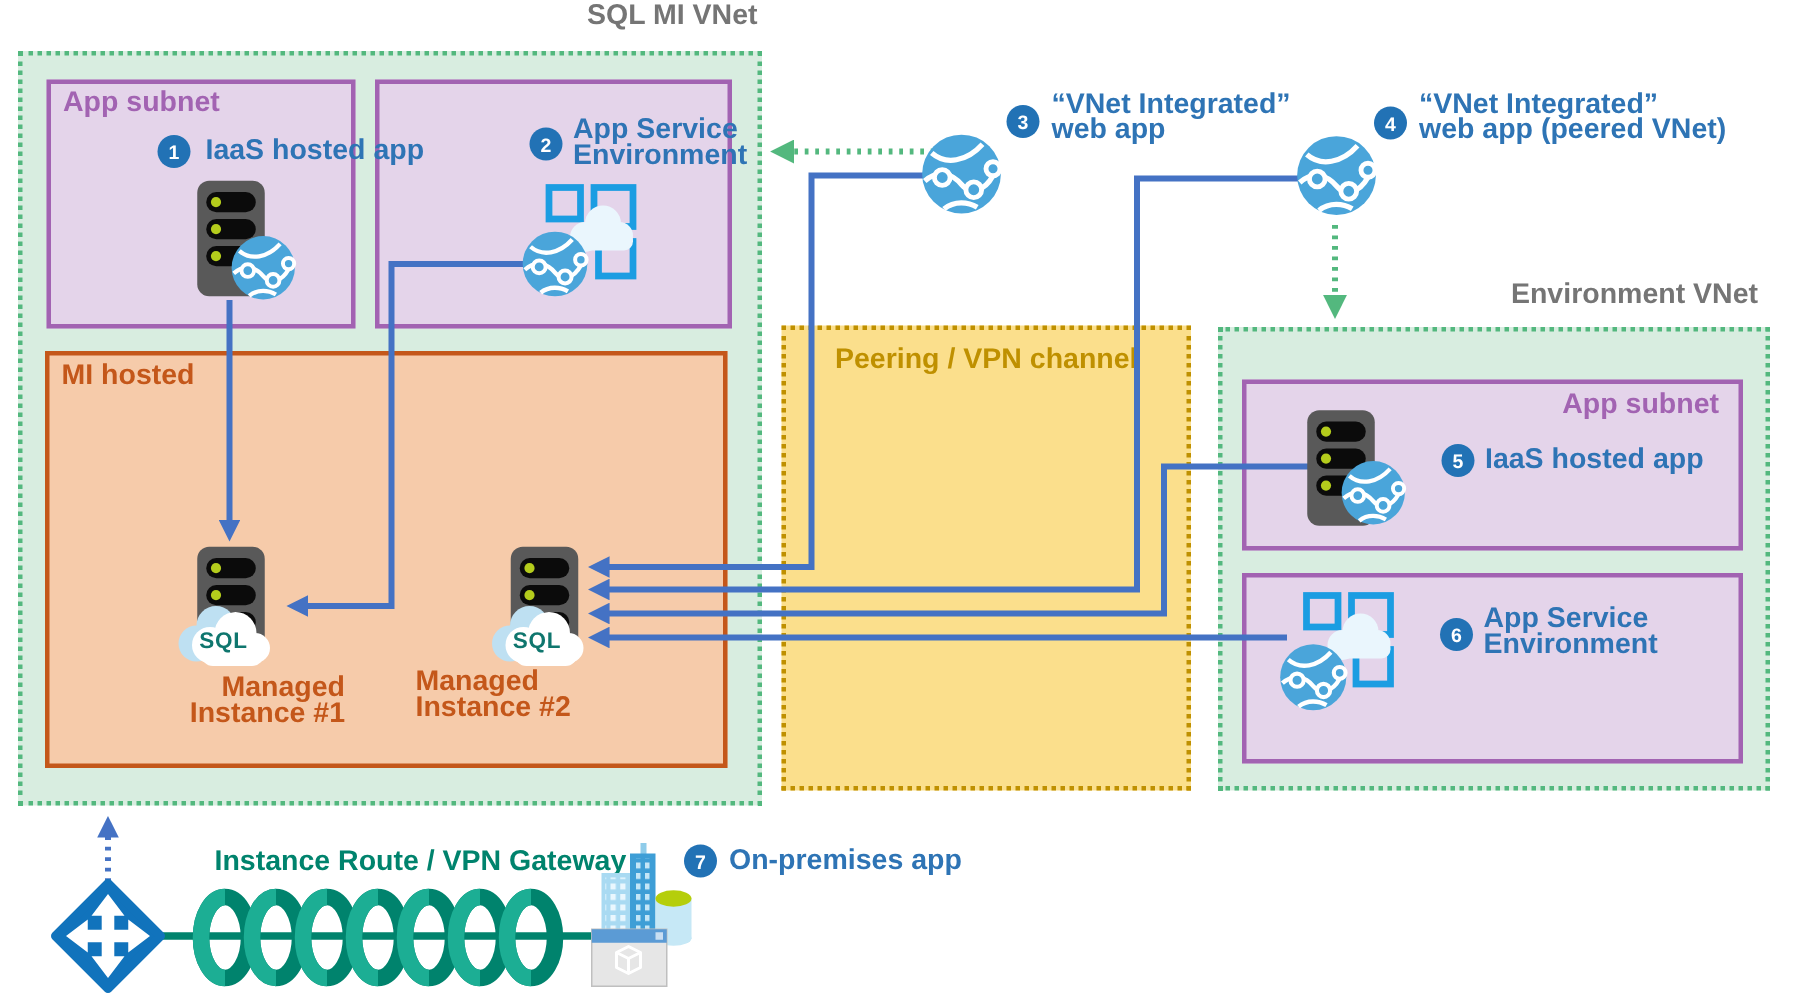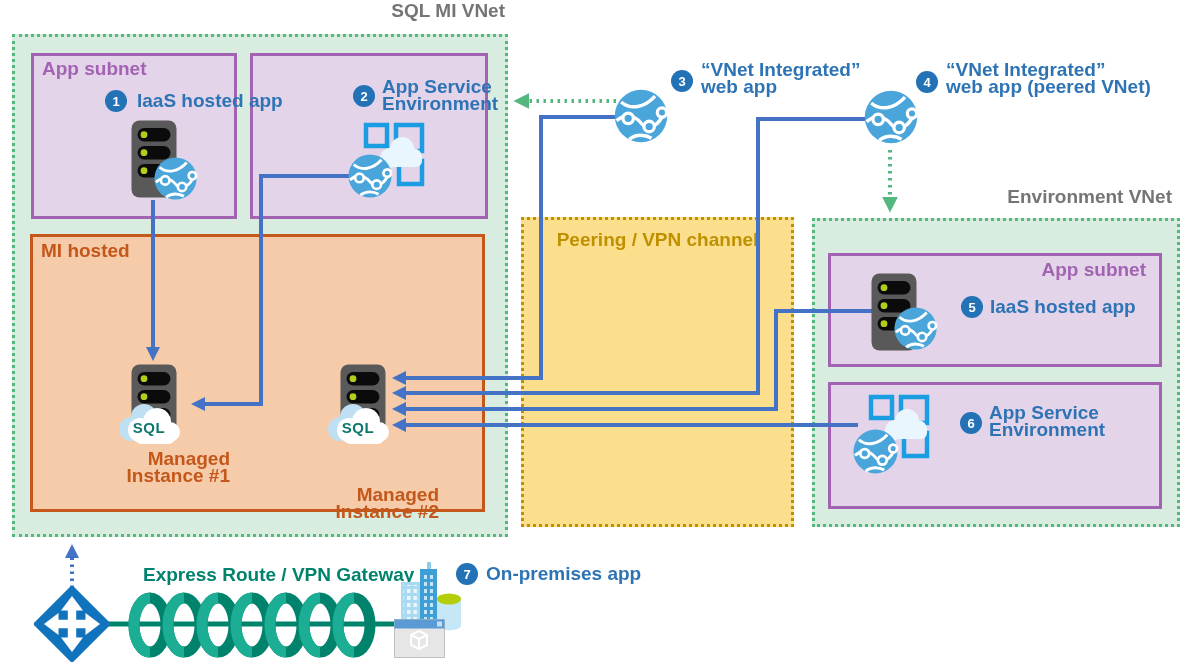--- a/index.html
+++ b/index.html
@@ -168,21 +168,21 @@
     <svg viewBox="0 0 46 78" width="46" height="78">
         <use href="#sym-server"></use>
       </svg>
   </div>
   <div class="icon" style="left:326px;top:403px;">
     <svg viewBox="0 0 64 42" width="64" height="42">
         <use href="#sym-cloud"></use>
       </svg>
   </div>
   <div class="sql-text" style="left:326px;top:419px;width:64px;">SQL</div>
-  <div class="lbl c-orange" style="left:277px;top:446px;width:162px;text-align:right;margin-top:40px;">Managed Instance #2</div>
+  <div class="lbl c-orange" style="left:277px;top:446px;width:162px;text-align:left;">Managed Instance #2</div>
 
   <div class="icon" style="left:613px;top:88px;">
     <svg viewBox="0 0 48 48" width="56" height="56">
         <use href="#sym-globe"></use>
       </svg>
   </div>
   <div class="badge" style="left:671px;top:70px;">3</div>
   <div class="lbl c-blue" style="left:701px;top:61px;">“VNet Integrated”
 web app</div>
 
@@ -215,21 +215,21 @@
   </div>
   <div class="icon" style="left:852px;top:428px;">
     <svg viewBox="0 0 48 48" width="47" height="47">
         <use href="#sym-globe"></use>
       </svg>
   </div>
   <div class="badge" style="left:960px;top:412px;">6</div>
   <div class="lbl c-blue" style="left:989px;top:404px;">App Service
 Environment</div>
 
-  <div class="lbl c-teal" style="left:143px;top:566px;">Express Route / VPN Gateway</div>
+  <div class="lbl c-teal" style="left:143px;top:566px;">Instance Route / VPN Gateway</div>
 
   <div class="icon" style="left:34px;top:586px;">
     <svg viewBox="0 0 76 76" width="76" height="76">
       <polygon points="38,3 73,38 38,73 3,38" fill="#1173BC" stroke="#1173BC" stroke-width="6" stroke-linejoin="round"></polygon>
       <path id="ga" d="M38,10 L27,24.5 L33.8,24.5 L33.8,38 L42.2,38 L42.2,24.5 L49,24.5 Z" fill="#FFFFFF"></path>
       <use href="#ga" transform="rotate(90 38 38)"></use>
       <use href="#ga" transform="rotate(180 38 38)"></use>
       <use href="#ga" transform="rotate(270 38 38)"></use>
     </svg>
   </div>

